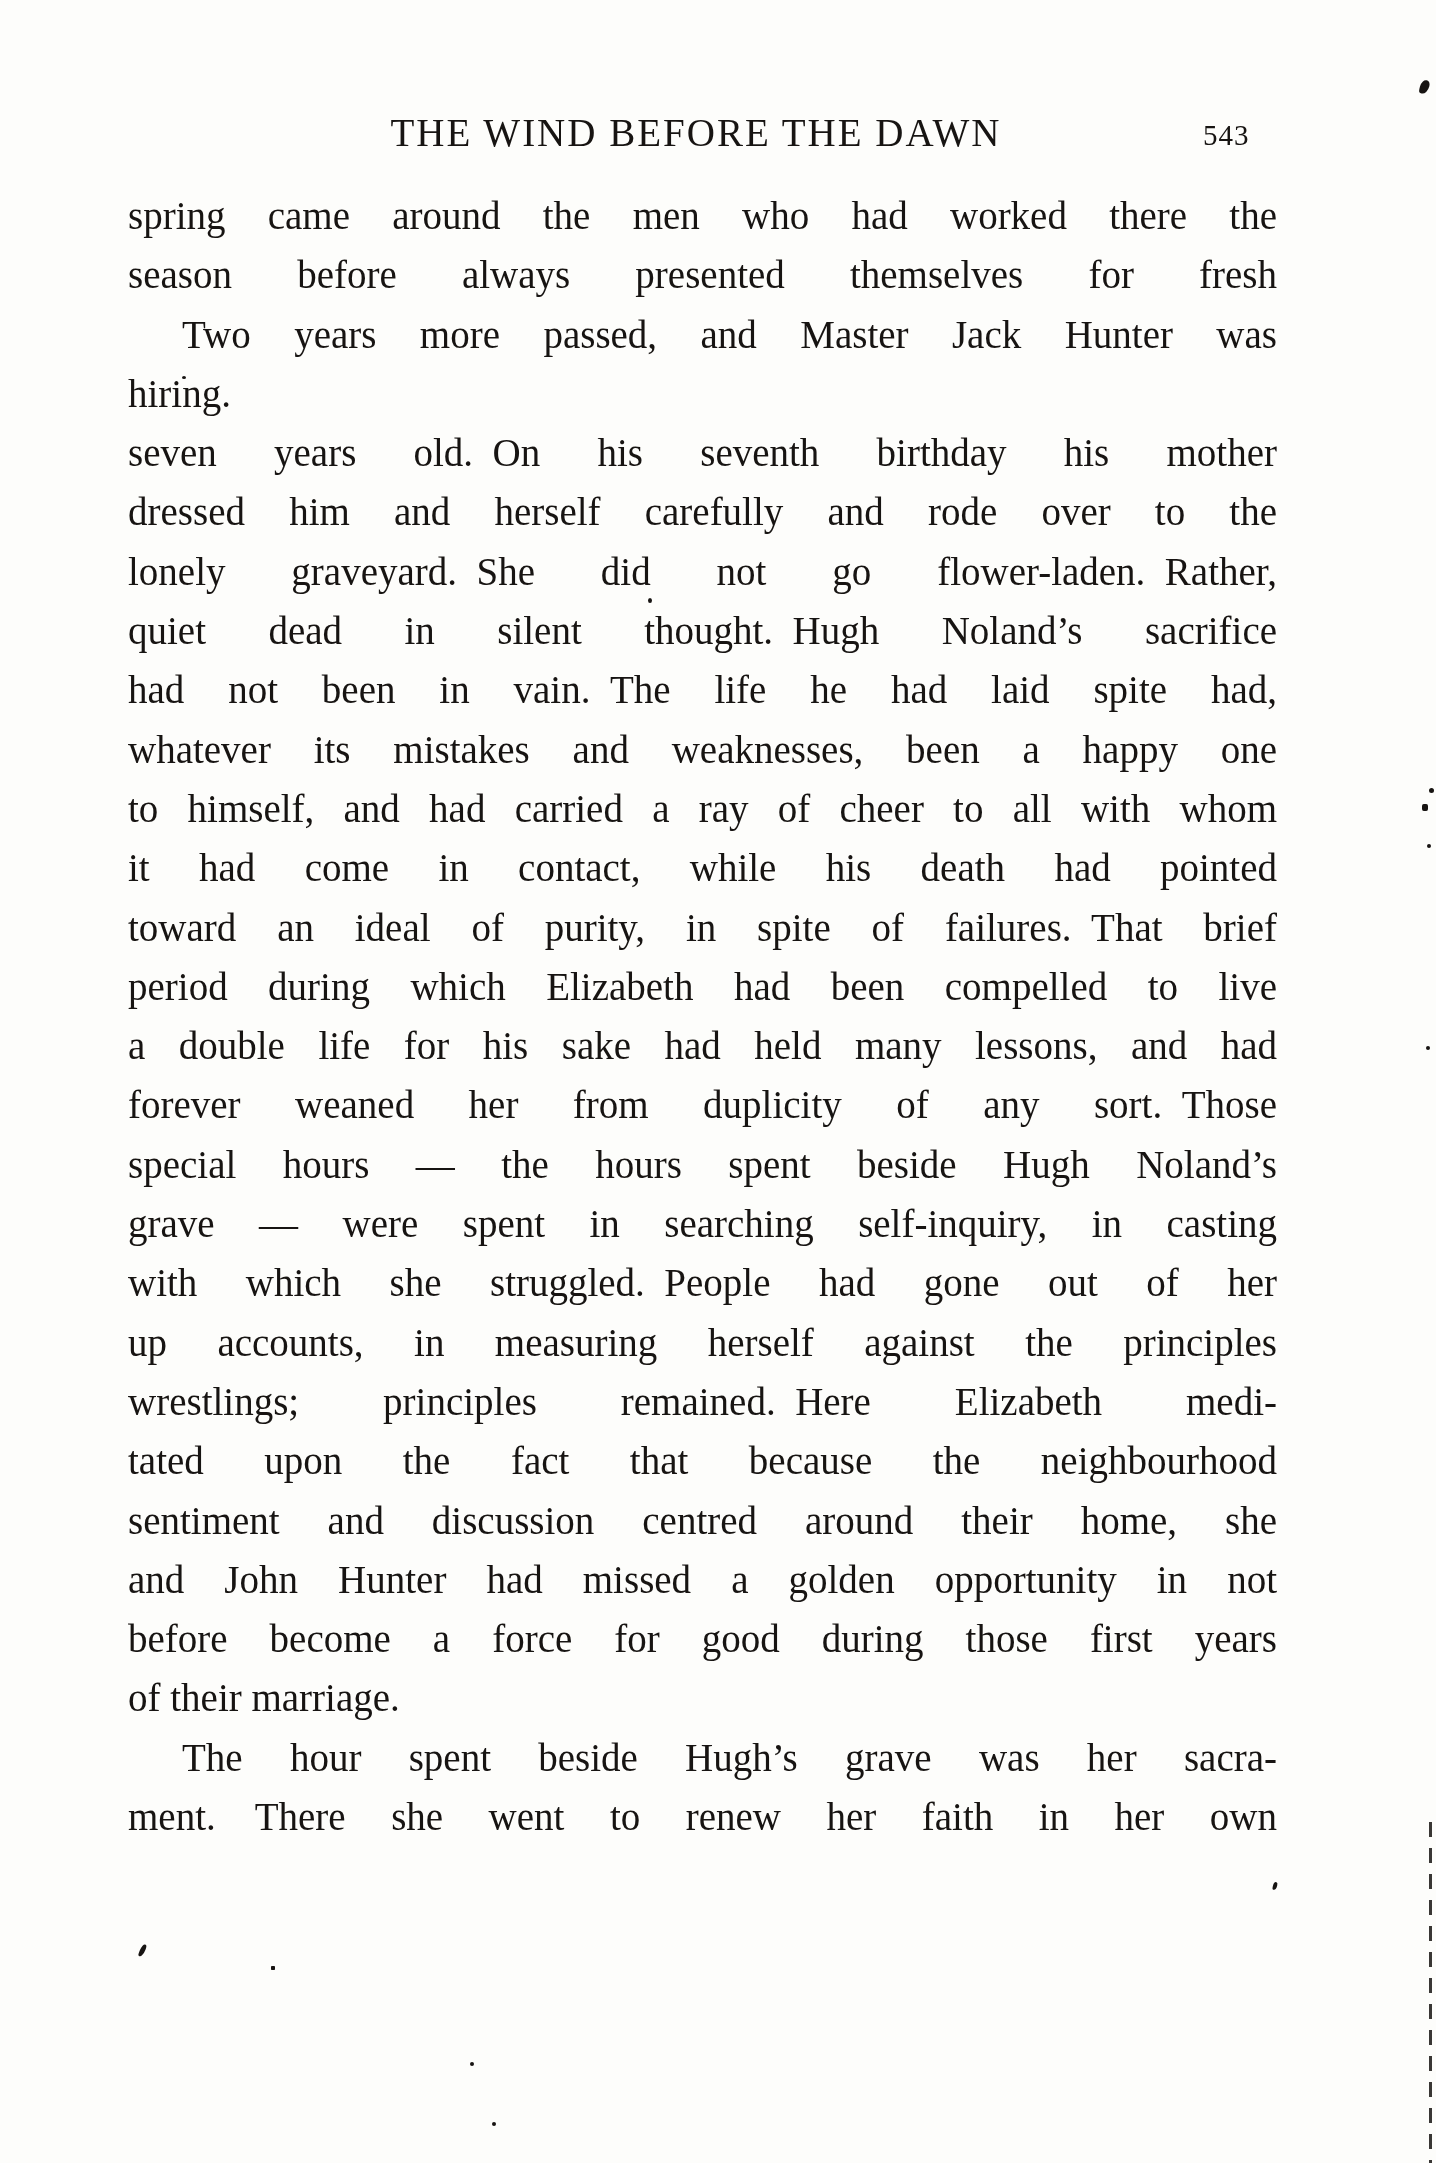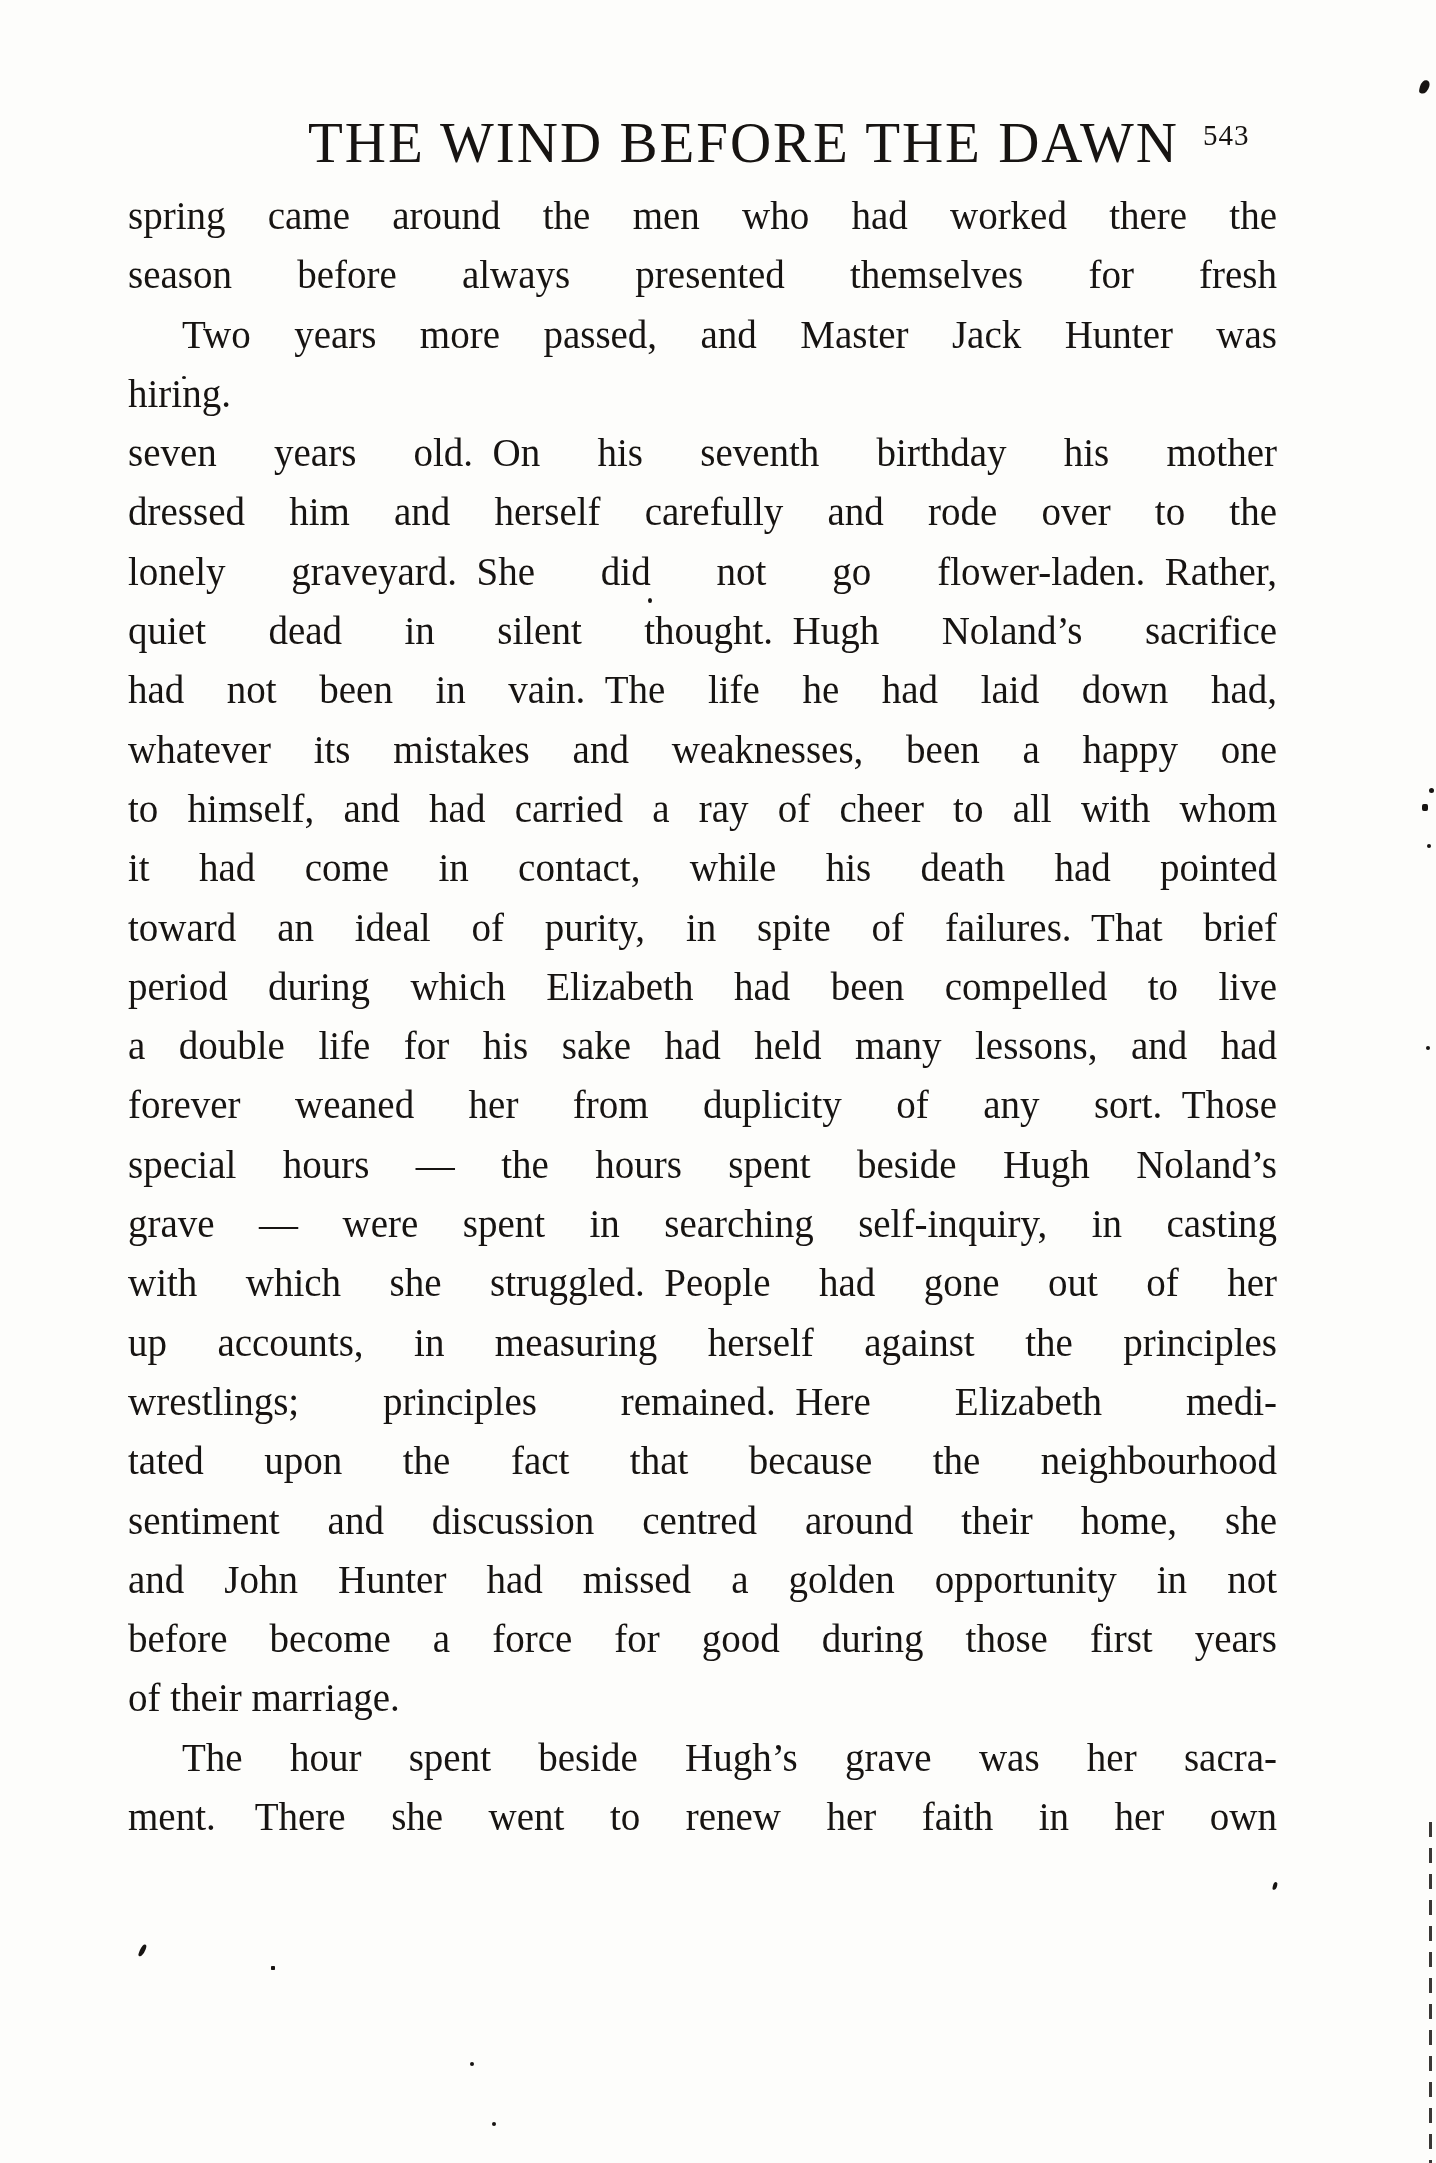--- a/index.html
+++ b/index.html
@@ -11,23 +11,23 @@
     position:relative;
     width:1436px;height:2163px;
     margin:0 auto;
     background:var(--paper);
     color:var(--ink);
     font-family:"Liberation Serif", serif;
     overflow:hidden;
   }
   .running-head{
     position:absolute;
-    top:110px;left:308px;width:830px;
-    text-align:left;
-    font-size:57px;
+    top:110px;left:281px;width:830px;
+    text-align:center;
+    font-size:39px;
     letter-spacing:2px;
     white-space:nowrap;
   }
   .folio{
     position:absolute;
     top:119px;left:1203px;
     font-size:29px;
     letter-spacing:1px;
   }
   .textblock{
@@ -83,21 +83,21 @@
 
   <div class="textblock" id="textblock">
       <div class="line">spring came around the men who had worked there the</div>
       <div class="line">season before always presented themselves for fresh</div>
       <div class="line indent">Two years more passed, and Master Jack Hunter was</div>
       <div class="line left">hiring.</div>
       <div class="line">seven years old. On his seventh birthday his mother</div>
       <div class="line">dressed him and herself carefully and rode over to the</div>
       <div class="line">lonely graveyard. She did not go flower-laden. Rather,</div>
       <div class="line">quiet dead in silent thought. Hugh Noland’s sacrifice</div>
-      <div class="line">had not been in vain. The life he had laid down had,</div>
+      <div class="line">had not been in vain. The life he had laid spite had,</div>
       <div class="line">whatever its mistakes and weaknesses, been a happy one</div>
       <div class="line">to himself, and had carried a ray of cheer to all with whom</div>
       <div class="line">it had come in contact, while his death had pointed</div>
       <div class="line">toward an ideal of purity, in spite of failures. That brief</div>
       <div class="line">period during which Elizabeth had been compelled to live</div>
       <div class="line">a double life for his sake had held many lessons, and had</div>
       <div class="line">forever weaned her from duplicity of any sort. Those</div>
       <div class="line">special hours — the hours spent beside Hugh Noland’s</div>
       <div class="line">grave — were spent in searching self-inquiry, in casting</div>
       <div class="line">with which she struggled. People had gone out of her</div>

